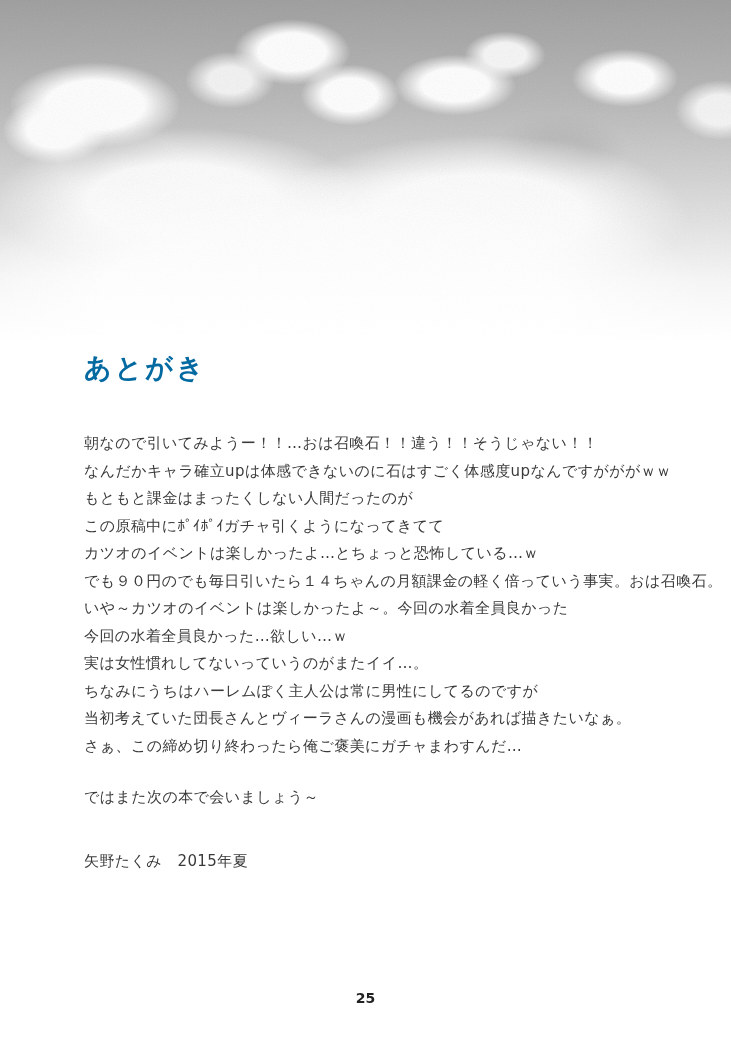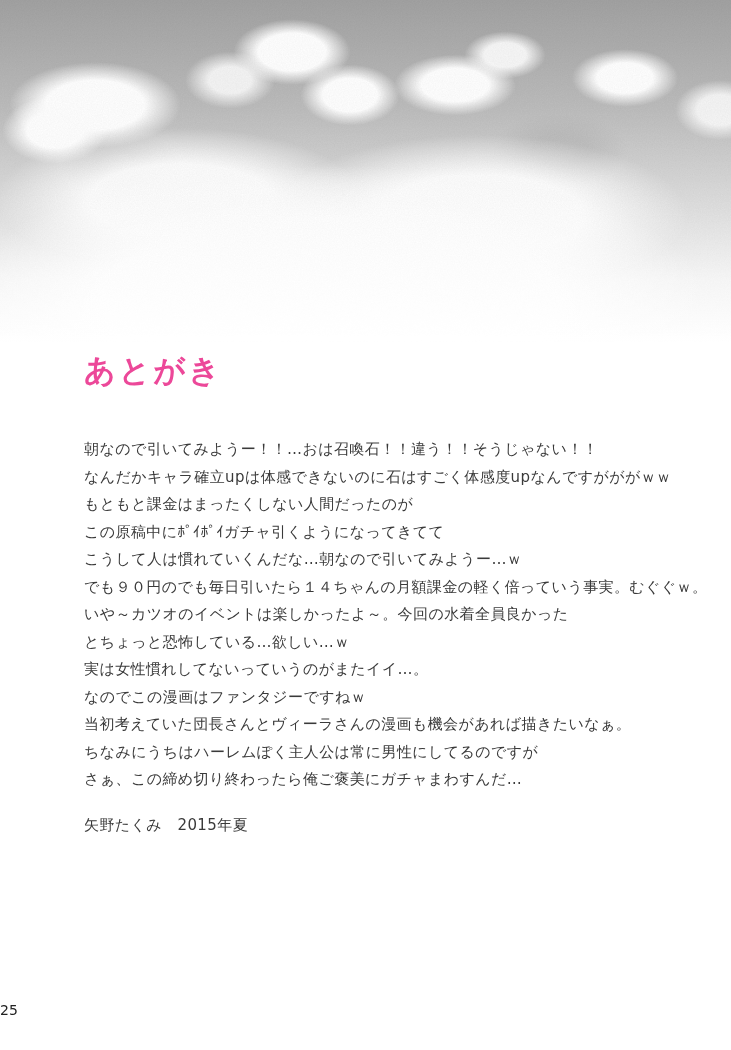--- a/index.html
+++ b/index.html
@@ -46,43 +46,43 @@
     pointer-events: none;
   }
   
   .content {
     position: absolute;
     left: 84px;
     top: 350px;
     width: 620px;
   }
   .title {
-    font-size: 31px;
+    font-size: 27px;
     font-weight: bold;
     letter-spacing: 3px;
-    color: #ec4899;
+    color: #0369a1;
     margin: 0 0 44px 0;
   }
   .line {
     font-size: 15px;
     line-height: 27.5px;
     height: 27.5px;
     white-space: pre;
     letter-spacing: 0.4px;
     color: #3a3a3a;
   }
   .closing { margin-top: 24px; }
-  .signature { margin-top: 18px; }
+  .signature { margin-top: 36px; }
   .page-number {
     position: absolute;
     left: 0; right: 0;
-    bottom: 32px;
-    text-align: left;
+    bottom: 44px;
+    text-align: center;
     font-size: 14px;
-    font-weight: normal;
+    font-weight: bold;
     color: #222222;
   }
 </style>
 </head>
 <body>
 
 <div class="page">
 
   <div class="sky">
     <svg class="grain" width="731" height="360" xmlns="http://www.w3.org/2000/svg">
@@ -94,28 +94,28 @@
     </svg>
   </div>
 
   <div class="content">
     <h1 class="title">あとがき</h1>
 
     <div class="line">朝なので引いてみようー！！…おは召喚石！！違う！！そうじゃない！！</div>
     <div class="line">なんだかキャラ確立upは体感できないのに石はすごく体感度upなんですがががｗｗ</div>
     <div class="line">もともと課金はまったくしない人間だったのが</div>
     <div class="line">この原稿中にﾎﾟｲﾎﾟｲガチャ引くようになってきてて</div>
-    <div class="line">こうして人は慣れていくんだな…朝なので引いてみようー…ｗ</div>
-    <div class="line">でも９０円のでも毎日引いたら１４ちゃんの月額課金の軽く倍っていう事実。むぐぐｗ。</div>
+    <div class="line">カツオのイベントは楽しかったよ…とちょっと恐怖している…ｗ</div>
+    <div class="line">でも９０円のでも毎日引いたら１４ちゃんの月額課金の軽く倍っていう事実。おは召喚石。</div>
     <div class="line">いや～カツオのイベントは楽しかったよ～。今回の水着全員良かった</div>
-    <div class="line">とちょっと恐怖している…欲しい…ｗ</div>
+    <div class="line">今回の水着全員良かった…欲しい…ｗ</div>
     <div class="line">実は女性慣れしてないっていうのがまたイイ…。</div>
-    <div class="line">なのでこの漫画はファンタジーですねｗ</div>
+    <div class="line">ちなみにうちはハーレムぽく主人公は常に男性にしてるのですが</div>
     <div class="line">当初考えていた団長さんとヴィーラさんの漫画も機会があれば描きたいなぁ。</div>
-    <div class="line">ちなみにうちはハーレムぽく主人公は常に男性にしてるのですが</div>
     <div class="line">さぁ、この締め切り終わったら俺ご褒美にガチャまわすんだ…</div>
 
+    <div class="line closing">ではまた次の本で会いましょう～</div>
     <div class="line signature">矢野たくみ　2015年夏</div>
   </div>
 
   <div class="page-number">25</div>
 
 </div>
 
 </body></html>

